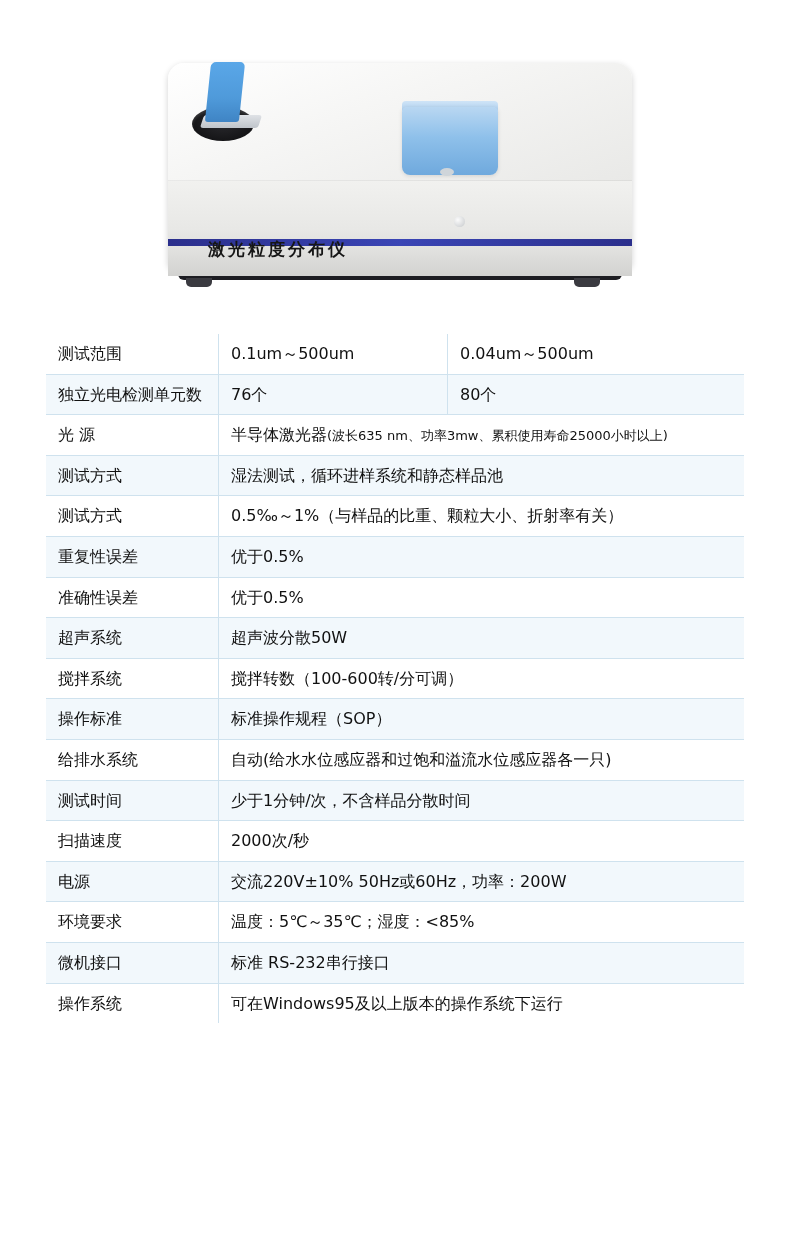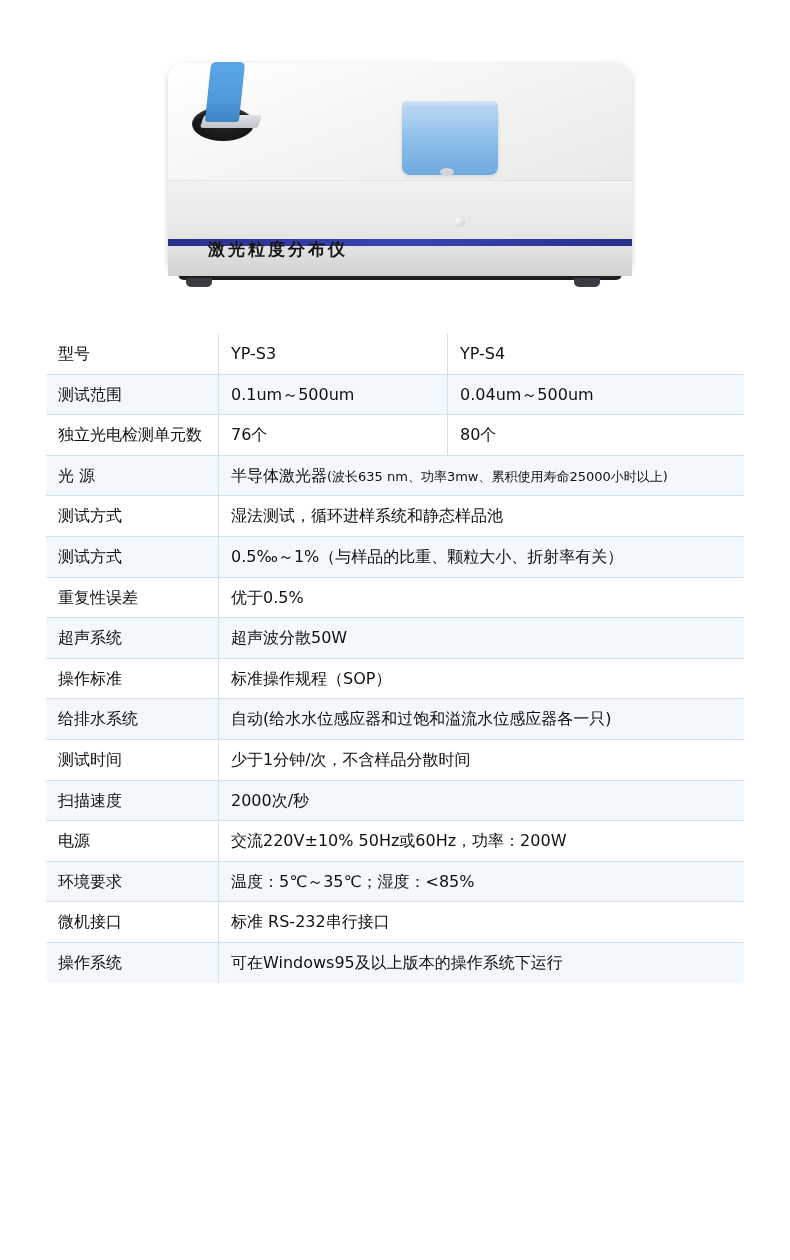--- a/index.html
+++ b/index.html
@@ -256,25 +256,20 @@
     <div class="blue-lid-top"></div>
     <div class="blue-lid"></div>
     <div class="lid-knob"></div>
   </div>
 </div>
 
 <div class="spec-wrap">
   <table class="spec">
     <tbody>
 
-      <tr>
-        <td class="label-col">型号</td>
-        <td class="val-col">YP-S3</td>
-        <td class="val-col2">YP-S4</td>
-      </tr>
 
       <tr>
         <td class="label-col">测试范围</td>
         <td class="val-col">0.1um～500um</td>
         <td class="val-col2">0.04um～500um</td>
       </tr>
 
       <tr>
         <td class="label-col">独立光电检测单元数</td>
         <td class="val-col">76个</td>
@@ -294,26 +289,34 @@
       <tr>
         <td class="label-col">测试方式</td>
         <td class="val-col" colspan="2">0.5‰～1%（与样品的比重、颗粒大小、折射率有关）</td>
       </tr>
 
       <tr>
         <td class="label-col">重复性误差</td>
         <td class="val-col" colspan="2">优于0.5%</td>
       </tr>
 
+      <tr>
+        <td class="label-col">准确性误差</td>
+        <td class="val-col" colspan="2">优于0.5%</td>
+      </tr>
 
       <tr>
         <td class="label-col">超声系统</td>
         <td class="val-col" colspan="2">超声波分散50W</td>
       </tr>
 
+      <tr>
+        <td class="label-col">搅拌系统</td>
+        <td class="val-col" colspan="2">搅拌转数（100-600转/分可调）</td>
+      </tr>
 
       <tr>
         <td class="label-col">操作标准</td>
         <td class="val-col" colspan="2">标准操作规程（SOP）</td>
       </tr>
 
       <tr>
         <td class="label-col">给排水系统</td>
         <td class="val-col" colspan="2">自动(给水水位感应器和过饱和溢流水位感应器各一只)</td>
       </tr>

